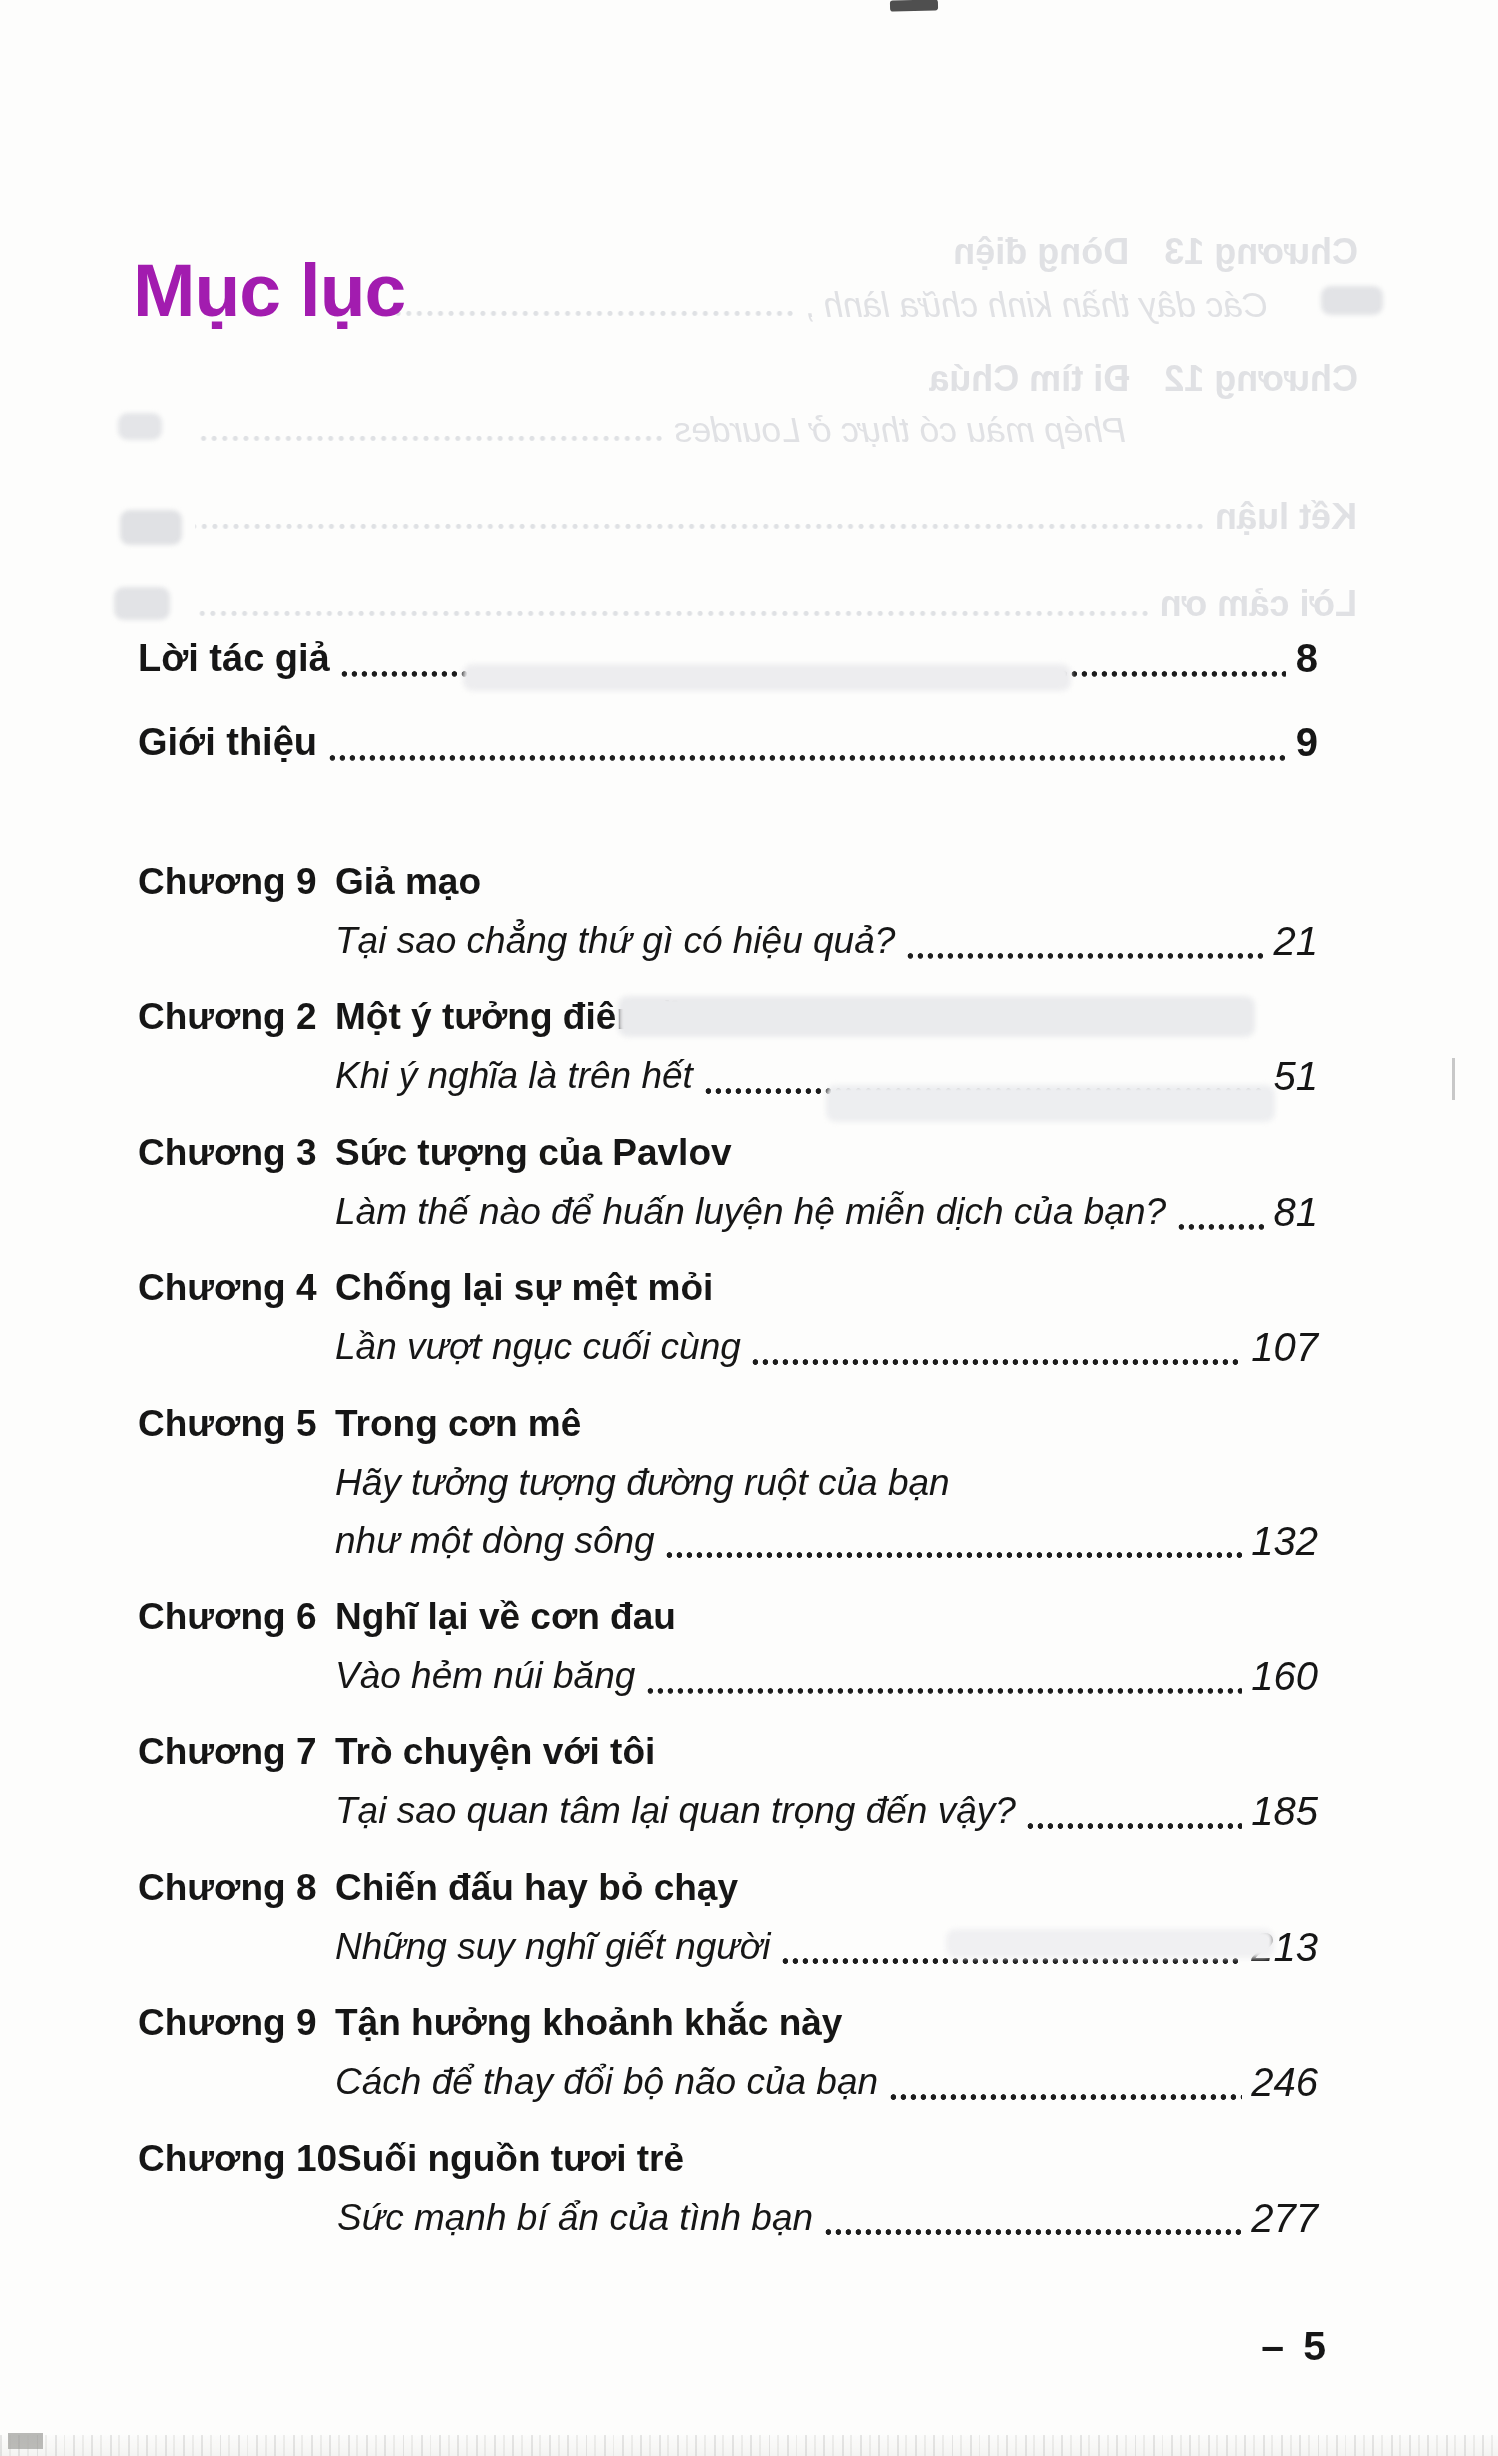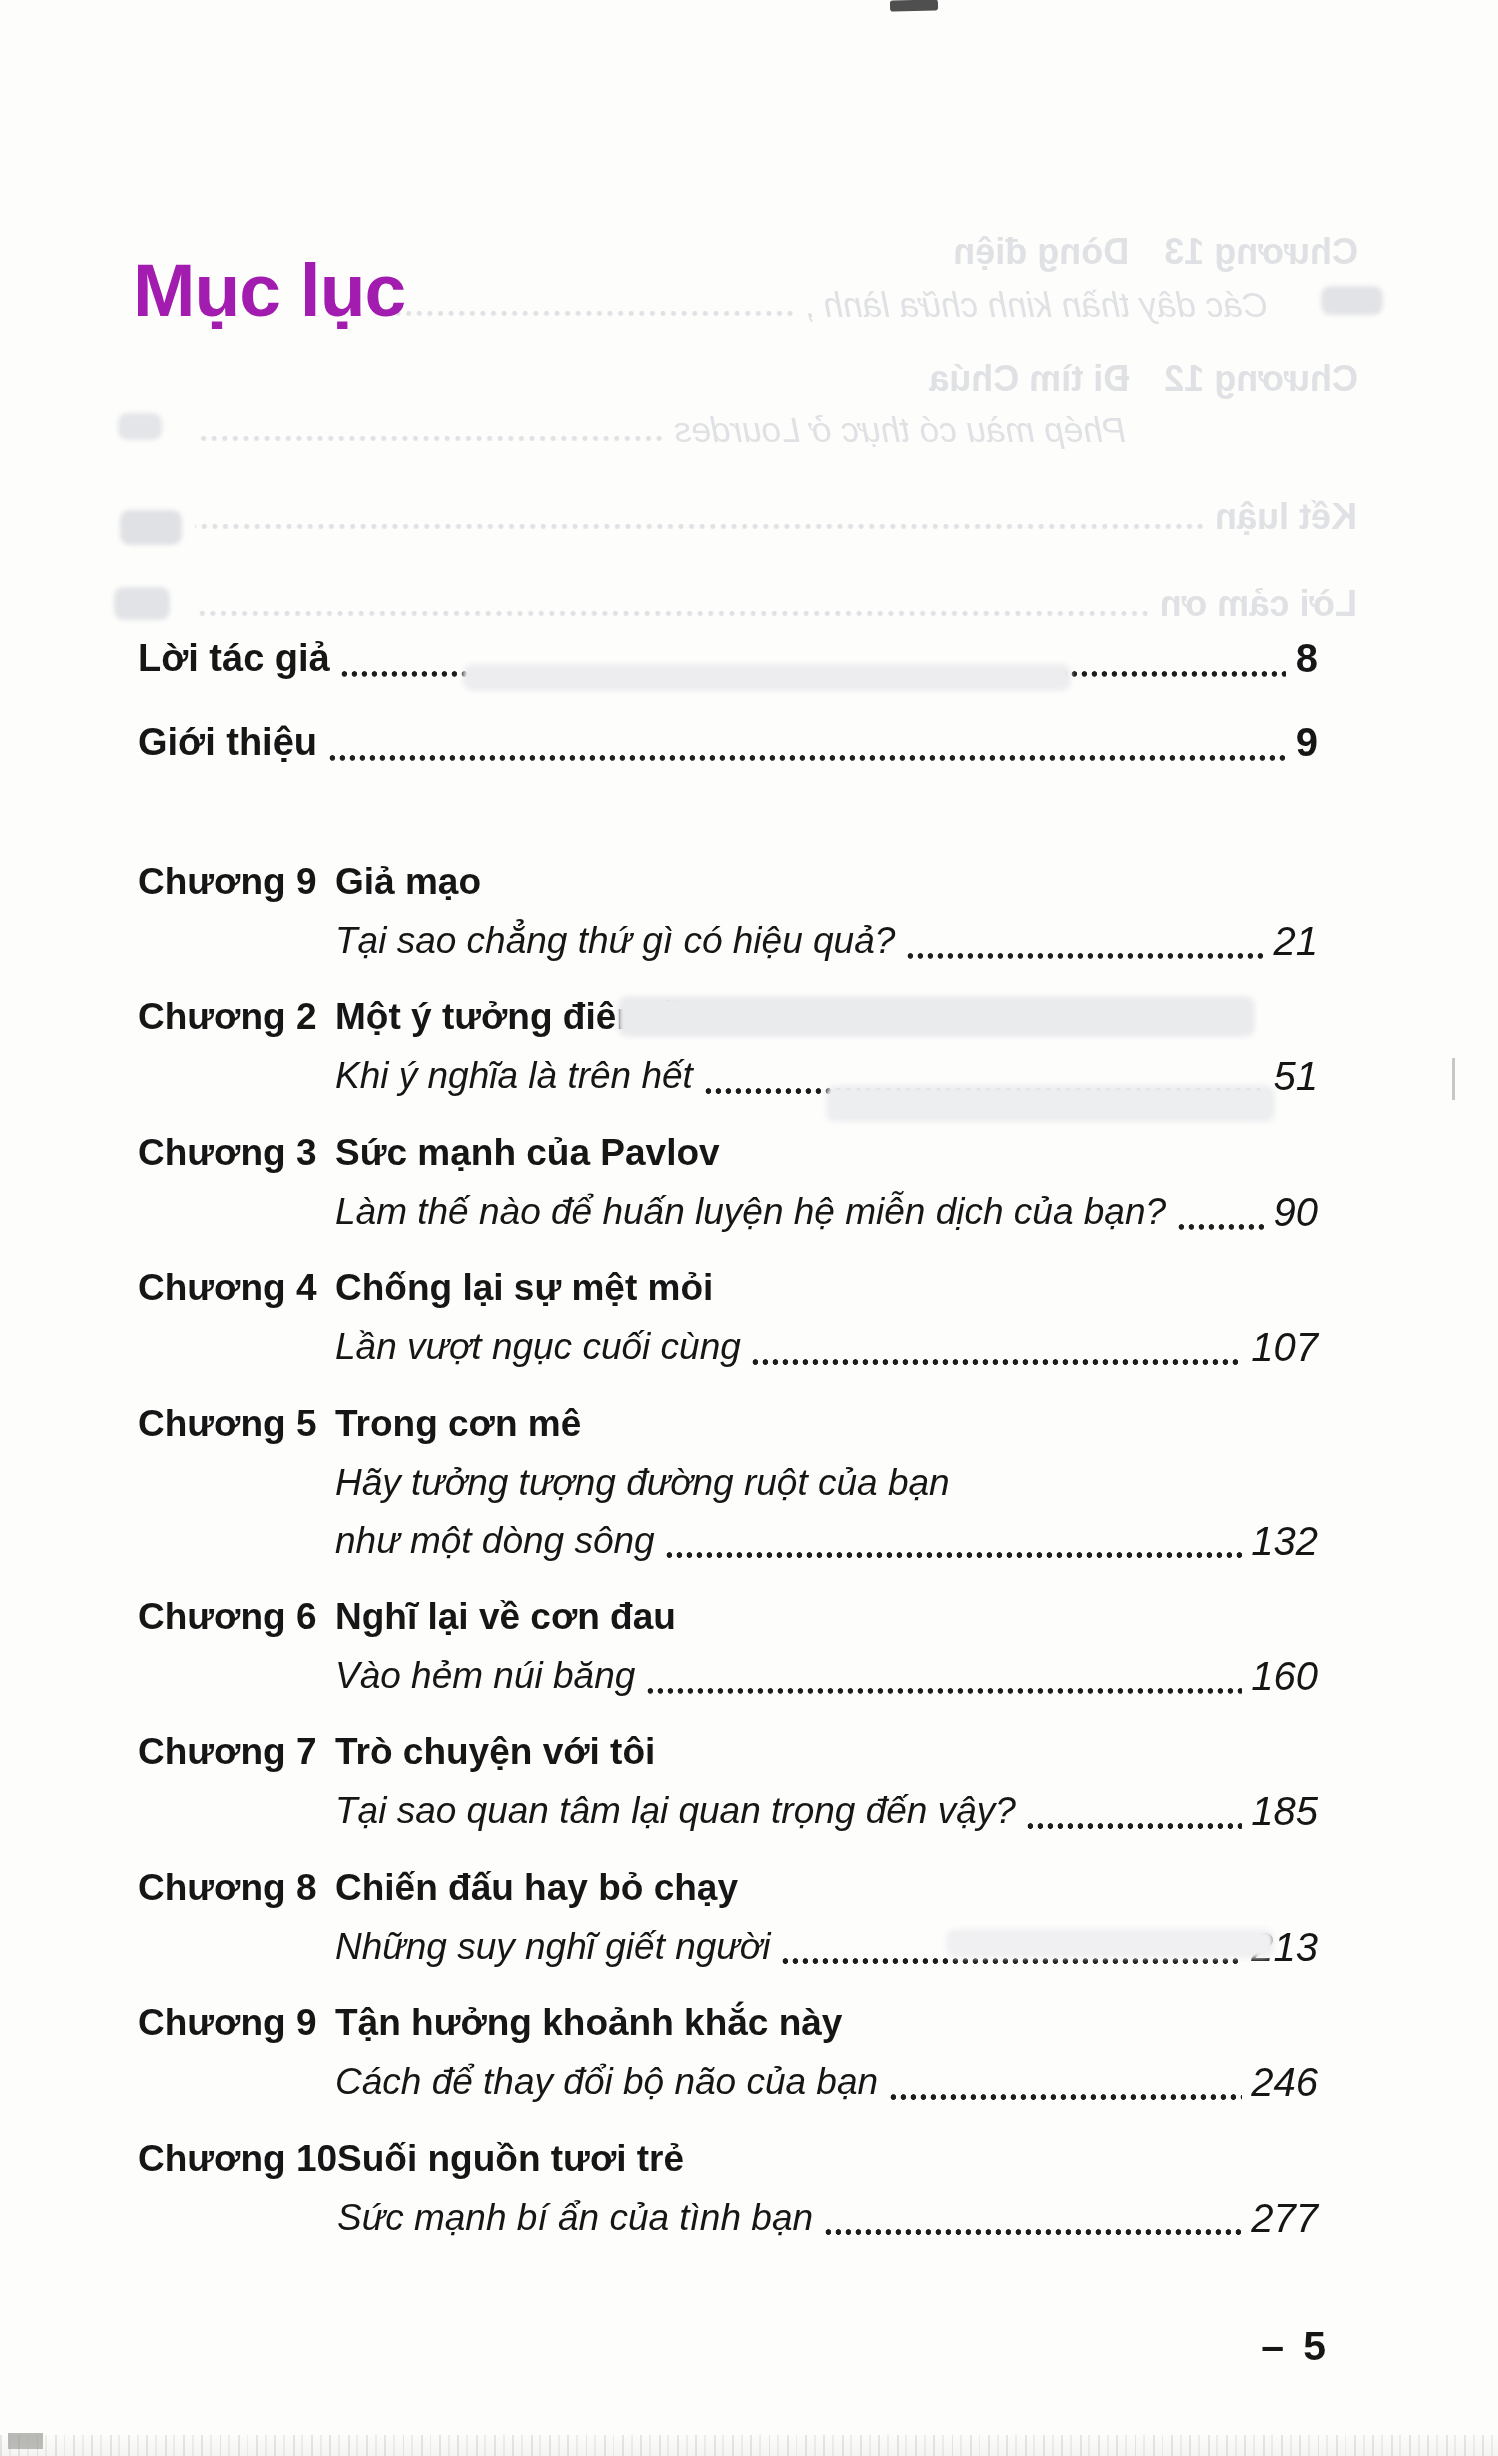--- a/index.html
+++ b/index.html
@@ -145,26 +145,26 @@
         <span class="ch-text">Khi ý nghĩa là trên hết</span>
         <span class="dots"></span>
         <span class="pg">51</span>
       </div>
     </div>
   </div>
 
   <div class="chapter">
     <div class="ch-label">Chương 3</div>
     <div class="ch-main">
-      <div class="ch-title">Sức mạnh của Pavlov</div>
+      <div class="ch-title">Sức tượng của Pavlov</div>
 
       <div class="ch-sub">
         <span class="ch-text">Làm thế nào để huấn luyện hệ miễn dịch của bạn?</span>
         <span class="dots"></span>
-        <span class="pg">90</span>
+        <span class="pg">81</span>
       </div>
     </div>
   </div>
 
   <div class="chapter">
     <div class="ch-label">Chương 4</div>
     <div class="ch-main">
       <div class="ch-title">Chống lại sự mệt mỏi</div>
 
       <div class="ch-sub">

